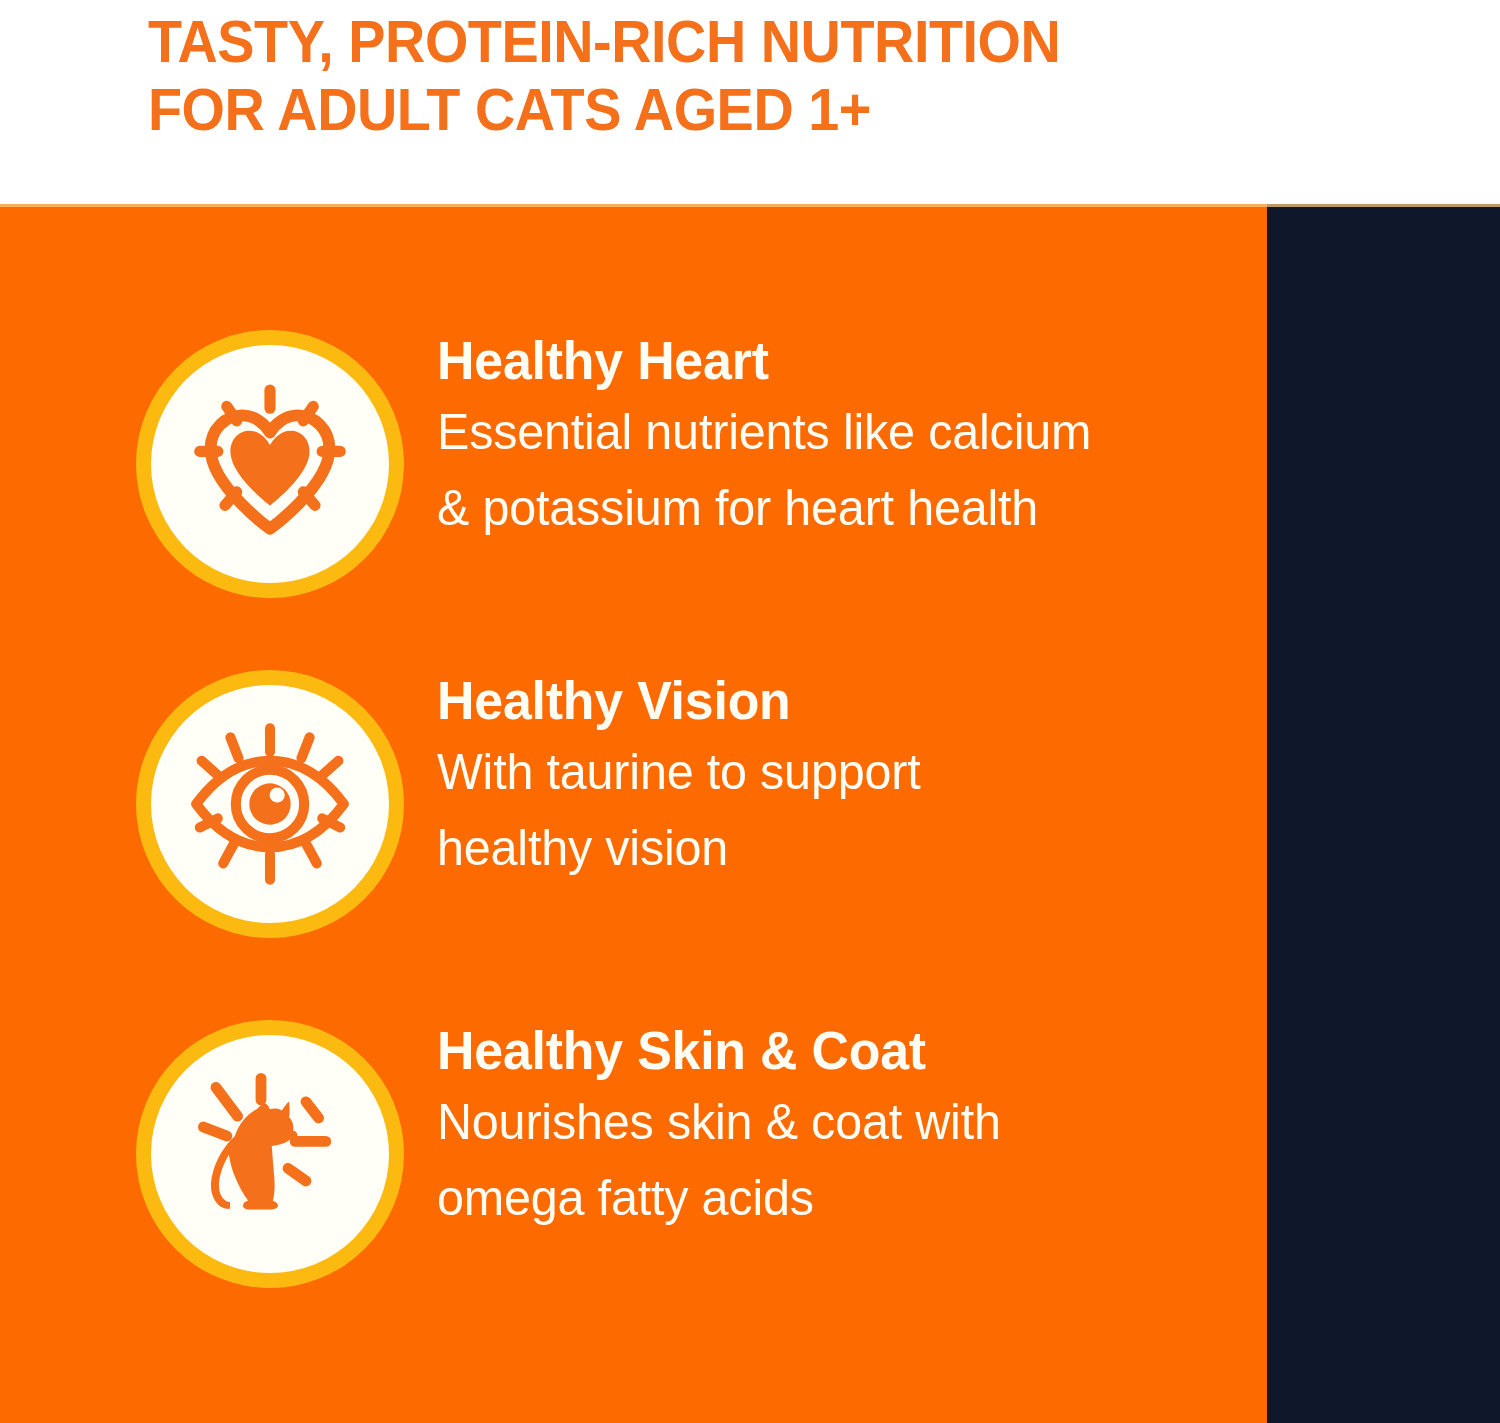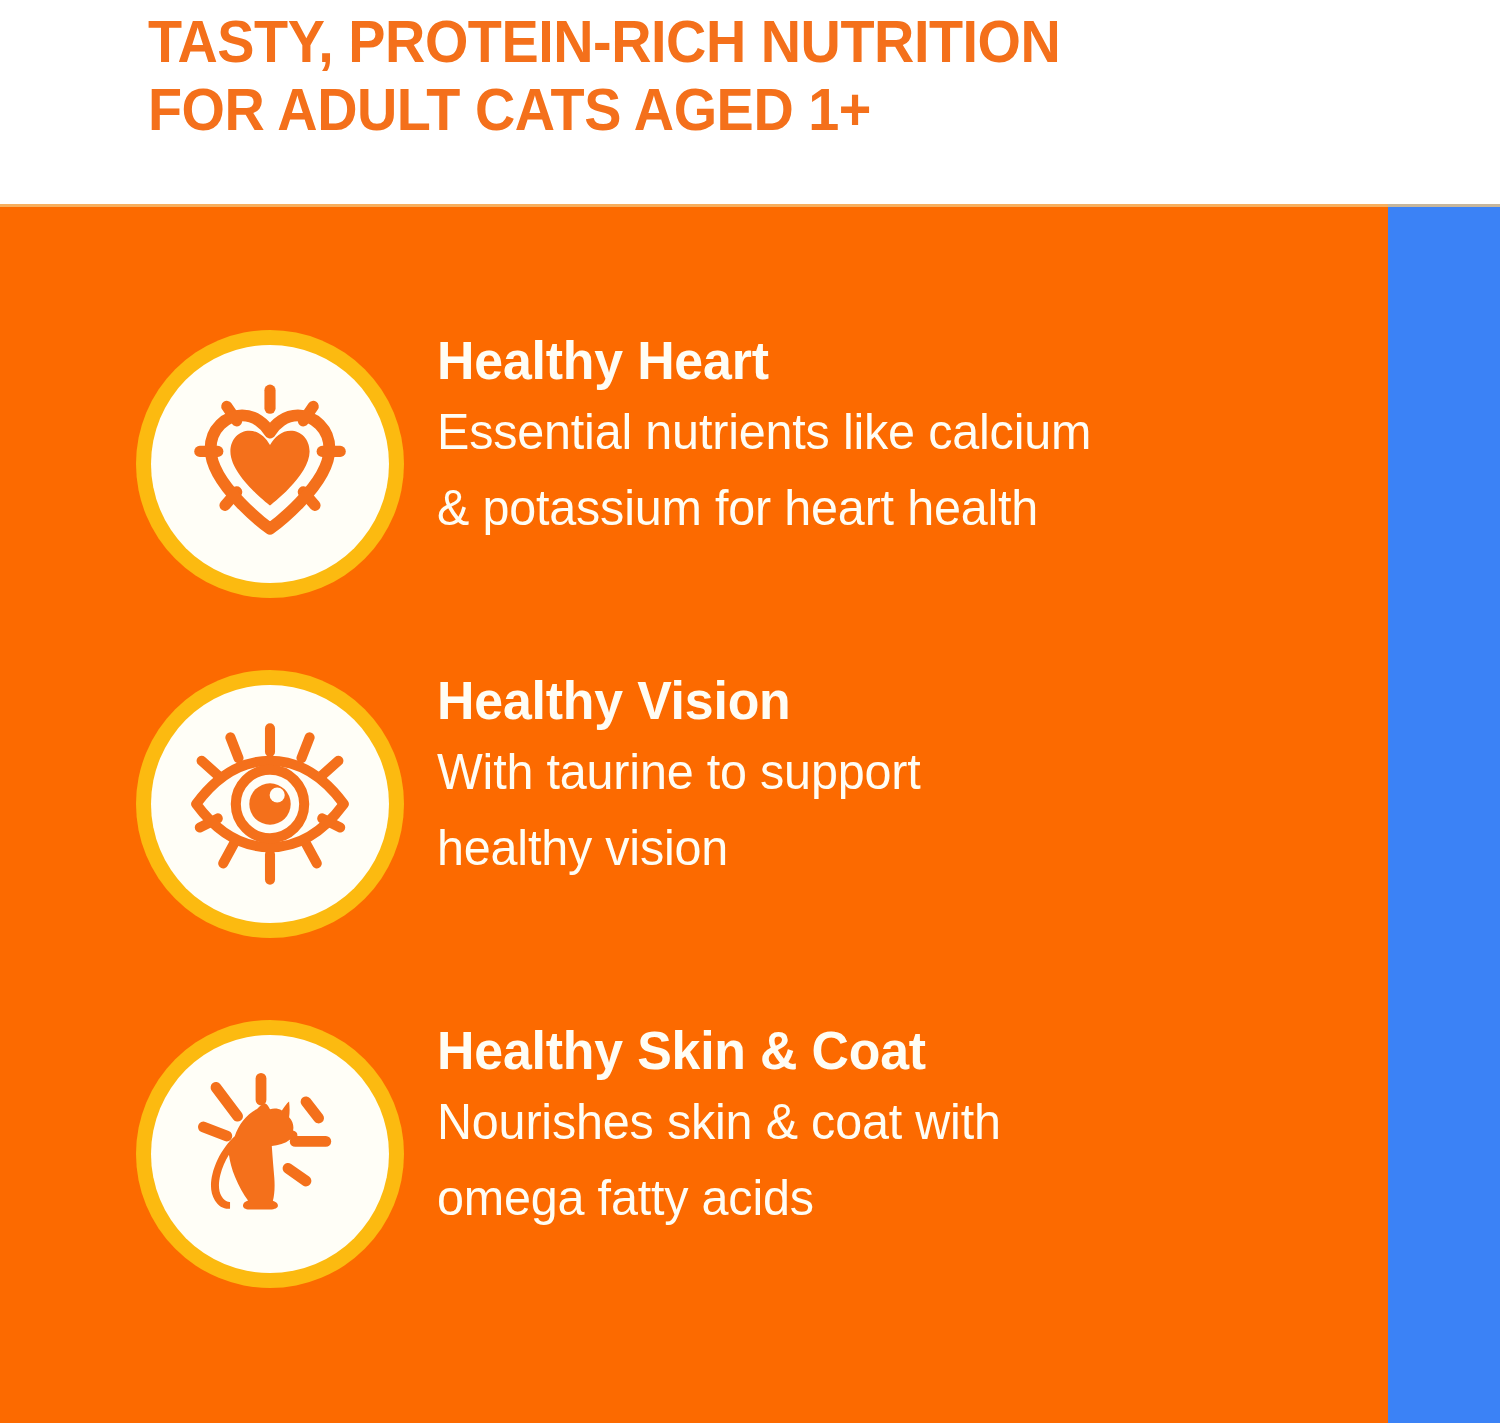--- a/index.html
+++ b/index.html
@@ -11,21 +11,21 @@
     width: 1500px;
     height: 1423px;
     font-family: "Liberation Sans", sans-serif;
     overflow: hidden;
   }
 
   #page {
     position: relative;
     width: 1500px;
     height: 1423px;
-    background: #3b82f6;
+    background: #0f172a;
     text-decoration: underline;
   }
 
   
   .header-band {
     position: absolute;
     left: 0;
     top: 0;
     width: 1500px;
     height: 204px;
@@ -45,21 +45,21 @@
     transform: scaleX(0.93);
     transform-origin: left top;
     white-space: pre-line;
   }
 
   
   .panel {
     position: absolute;
     left: 0;
     top: 204px;
-    width: 1388px;
+    width: 1267px;
     height: 1219px;
     background: #FC6A00;
   }
 
   
   .panel-topline {
     position: absolute;
     left: 0;
     top: 0;
     width: 1500px;

